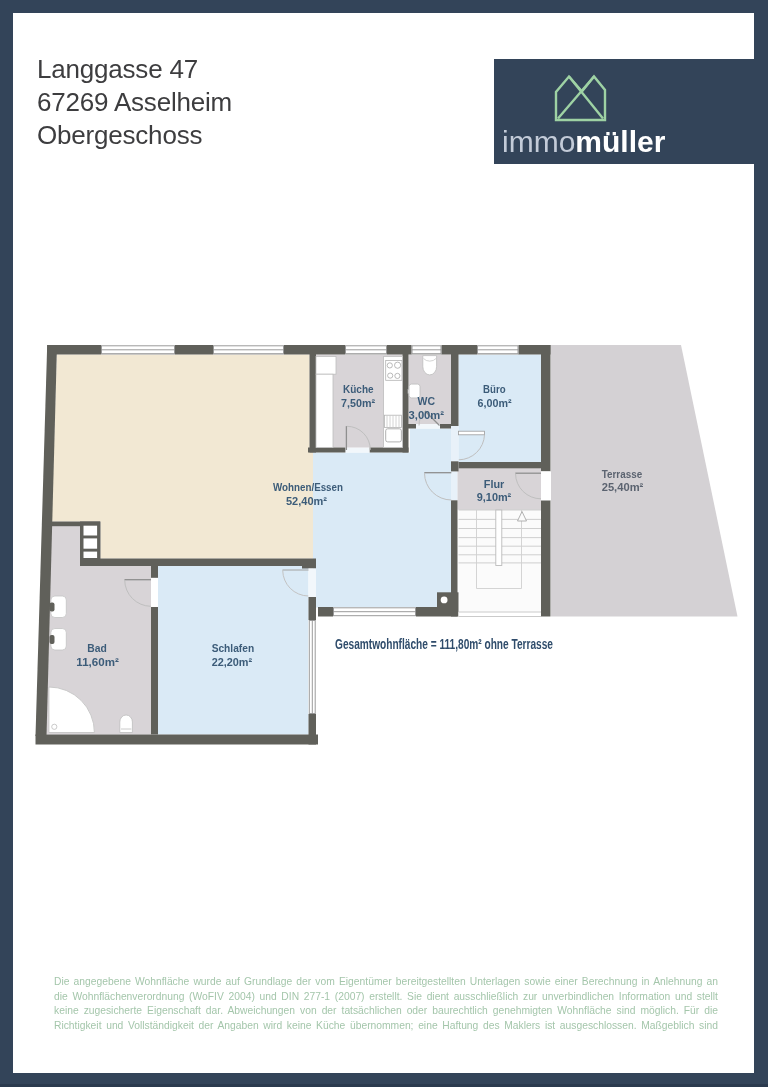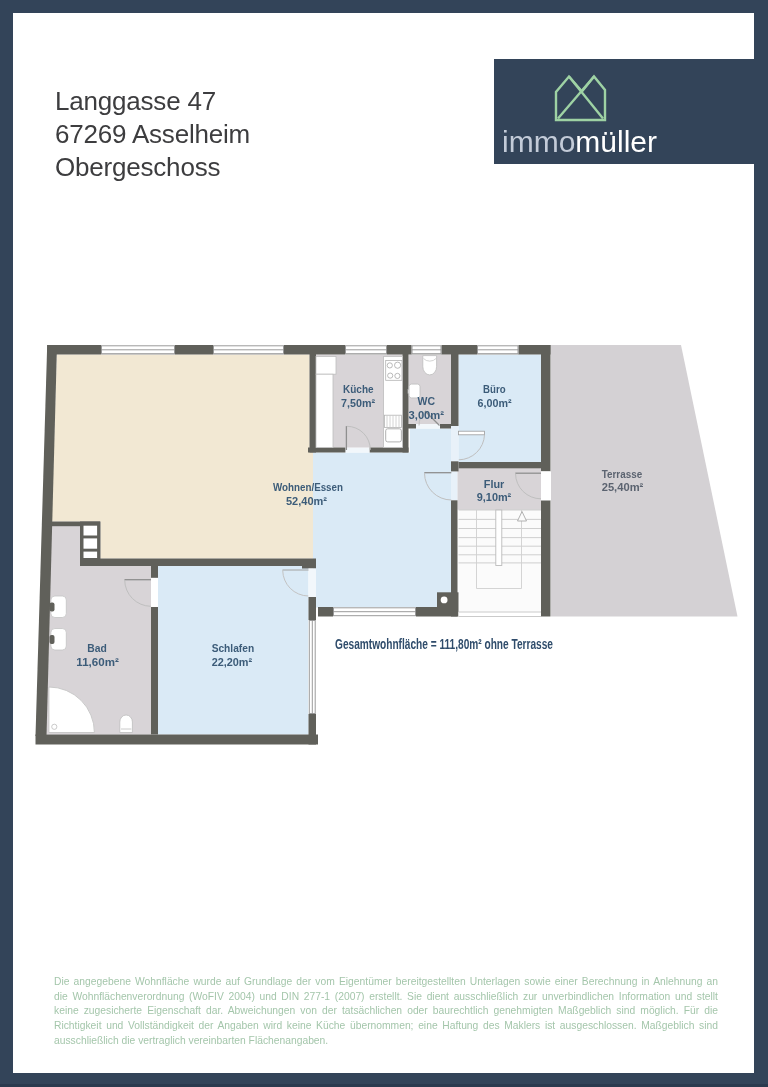--- a/index.html
+++ b/index.html
@@ -1,21 +1,21 @@
 <!DOCTYPE html>
 <html><head>
 <meta charset="utf-8">
 <style>
   html,body{margin:0;padding:0;}
   body{width:768px;height:1087px;position:relative;background:#ffffff;font-family:"Liberation Sans",sans-serif;overflow:hidden;}
   .frame{position:absolute;left:0;top:0;width:768px;height:1087px;border-style:solid;border-color:#334459;border-width:13px 14px 14px 13px;box-sizing:border-box;}
-  .addr{position:absolute;left:55px;top:53px;font-size:26px;line-height:33px;color:#3d3d3f;letter-spacing:-0.2px;margin-top:32px;}
+  .addr{position:absolute;left:37px;top:53px;font-size:26px;line-height:33px;color:#3d3d3f;letter-spacing:-0.2px;}
   .logobox{position:absolute;left:494px;top:59px;width:261px;height:105px;background:#334459;}
   .logotxt{position:absolute;left:8px;top:66px;font-size:30px;color:#c3cbd8;}
-  .logotxt b{color:#ffffff;font-weight:normal;}
+  .logotxt b{color:#ffffff;font-weight:bold;}
   .para{position:absolute;left:54px;top:975px;width:664px;font-size:10.3px;color:#a4c6ab;}
   .pl{line-height:14.7px;height:14.7px;overflow:hidden;text-align:justify;}
   .pl::after{content:"";display:inline-block;width:100%;}
   .pll{line-height:14.7px;height:14.7px;}
 </style>
 </head>
 <body>
 
 <div class="frame"></div>
 
@@ -310,16 +310,15 @@
         <text x="622.5" y="491.3" textLength="41.6" lengthAdjust="spacingAndGlyphs">25,40m²</text>
       </g>
   </g>
 
   <text x="335" y="648.5" font-size="14" font-weight="bold" fill="#2f4c6b" textLength="218" lengthAdjust="spacingAndGlyphs">Gesamtwohnfläche = 111,80m² ohne Terrasse</text>
 </svg>
 
 <div class="para">
   <div class="pl">Die angegebene Wohnfläche wurde auf Grundlage der vom Eigentümer bereitgestellten Unterlagen sowie einer Berechnung in Anlehnung an</div>
   <div class="pl">die Wohnflächenverordnung (WoFIV 2004) und DIN 277-1 (2007) erstellt. Sie dient ausschließlich zur unverbindlichen Information und stellt</div>
-  <div class="pl">keine zugesicherte Eigenschaft dar. Abweichungen von der tatsächlichen oder baurechtlich genehmigten Maßgeblich sind möglich. Für die</div>
+  <div class="pl">keine zugesicherte Eigenschaft dar. Abweichungen von der tatsächlichen oder baurechtlich genehmigten Wohnfläche sind möglich. Für die</div>
   <div class="pl">Richtigkeit und Vollständigkeit der Angaben wird keine Küche übernommen; eine Haftung des Maklers ist ausgeschlossen. Maßgeblich sind</div>
-  <div class="pll">ausschließlich die vertraglich vereinbarten Flächenangaben.</div>
 </div>
 
 </body></html>

